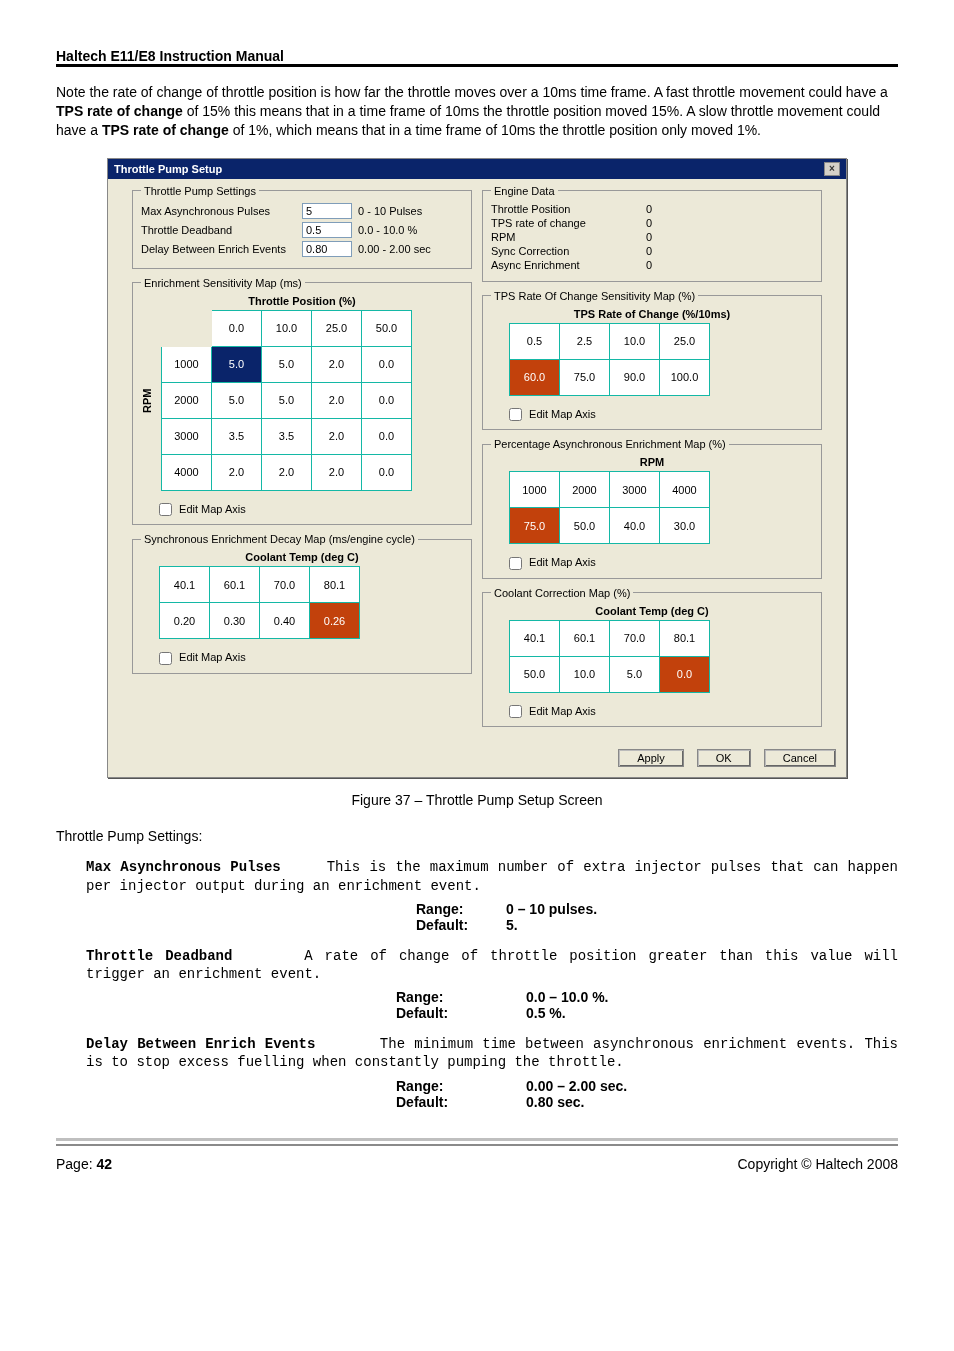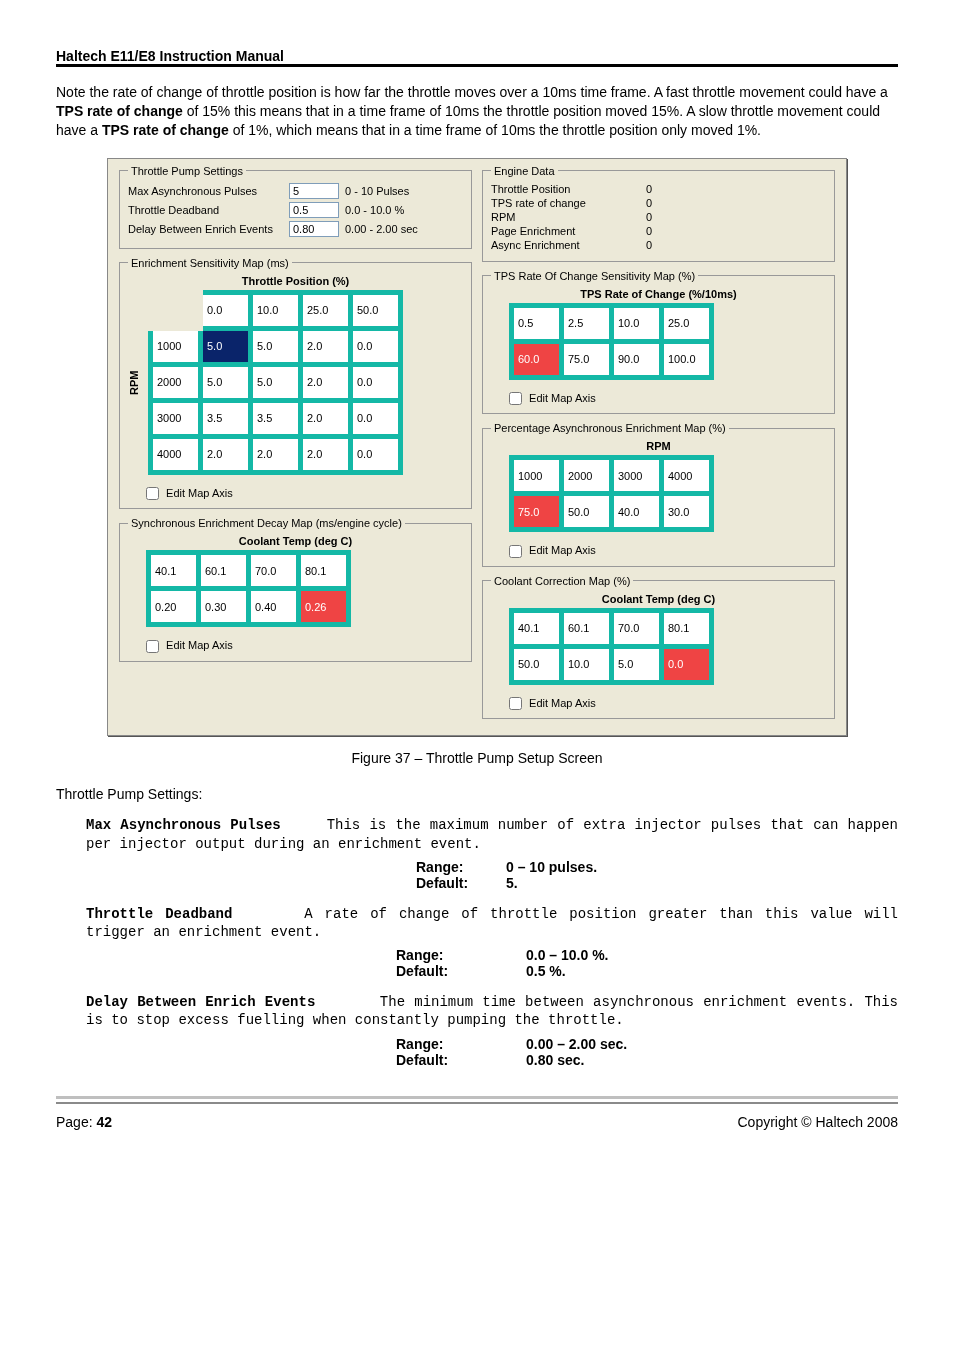--- a/index.html
+++ b/index.html
@@ -39,21 +39,21 @@
   }
   .close-btn {
     width: 16px; height: 14px;
     background: #d4d0c8;
     border: 1px solid #888;
     display: flex; align-items: center; justify-content: center;
     font-size: 10px; font-weight: bold; color:#333;
     line-height: 1;
   }
   .dialog-body {
-    padding: 6px 11px 8px;
+    padding: 6px 24px 8px;
     display: flex;
     gap: 10px;
   }
   .col { flex: 1; }
 
   fieldset {
     border: 1px solid #999;
     margin-bottom: 8px;
     padding: 6px 8px 8px;
     position: relative;
@@ -93,37 +93,37 @@
     width: 16px;
     display: inline-block;
   }
   .map-wrap { display: flex; align-items: stretch; }
   table.map {
     border-collapse: collapse;
     margin-left: 4px;
     table-layout: fixed;
   }
   table.map td {
-    border: 5px solid #14b8a6;
+    border: 1px solid #14b8a6;
     background: #fff;
     padding: 2px 4px;
     width: 50px;
     height: 36px;
-    text-align: left;
+    text-align: center;
   }
   table.map td.hdr {
     background: #ece9d8;
     border-color: #ece9d8;
   }
   table.map td.sel {
     background: #0a246a;
     color: #fff;
   }
   table.map td.sel2 {
-    background: #ef4444;
+    background: #c2410c;
     color: #fff;
   }
   .chk-row { margin-top: 12px; margin-left: 18px; }
   .chk-row input { vertical-align: middle; margin-right:4px; }
   .map-table-narrow td { width: 52px; }
   .dlg-buttons {
     padding: 6px 10px 10px;
     text-align: right;
   }
   .dlg-buttons button {
@@ -158,20 +158,24 @@
 
 <p class="intro">
   <span>Note the rate of change of throttle position is how far the throttle moves over a 10ms time frame. A fast throttle movement could have a </span>
   <b>TPS rate of change</b>
   <span> of 15% this means that in a time frame of 10ms the throttle position moved 15%. A slow throttle movement could have a </span>
   <b>TPS rate of change</b>
   <span> of 1%, which means that in a time frame of 10ms the throttle position only moved 1%.</span>
 </p>
 
 <div class="dialog">
+  <div class="titlebar">
+    <span>Throttle Pump Setup</span>
+    <span class="close-btn">×</span>
+  </div>
   <div class="dialog-body">
 
     <div class="col">
       <fieldset>
         <legend>Throttle Pump Settings</legend>
         <div id="settings-rows">
             <div class="settings-row">
               <span class="lbl">Max Asynchronous Pulses</span>
               <input type="text" value="5" style="">
               <span class="range">0 - 10 Pulses</span>
@@ -276,21 +280,21 @@
             </div>
             <div class="engine-row">
               <span class="elbl">TPS rate of change</span>
               <span class="eval">0</span>
             </div>
             <div class="engine-row">
               <span class="elbl">RPM</span>
               <span class="eval">0</span>
             </div>
             <div class="engine-row">
-              <span class="elbl">Page Enrichment</span>
+              <span class="elbl">Sync Correction</span>
               <span class="eval">0</span>
             </div>
             <div class="engine-row">
               <span class="elbl">Async Enrichment</span>
               <span class="eval">0</span>
             </div>
           </div>
       </fieldset>
 
       <fieldset>
@@ -361,20 +365,25 @@
                 <td class="sel2">0.0</td>
               </tr>
             </tbody>
           </table>
         <div class="chk-row">
           <input type="checkbox" style="">
           <span>Edit Map Axis</span>
         </div>
       </fieldset>
     </div>
+  </div>
+  <div class="dlg-buttons">
+    <button>Apply</button>
+    <button>OK</button>
+    <button>Cancel</button>
   </div>
 </div>
 
 <div class="fig-caption">Figure 37 – Throttle Pump Setup Screen</div>
 
 <div class="section-title">Throttle Pump Settings:</div>
 
 <div class="param param-text">
   <span class="pname">Max Asynchronous Pulses</span>
   &nbsp;&nbsp;&nbsp;

